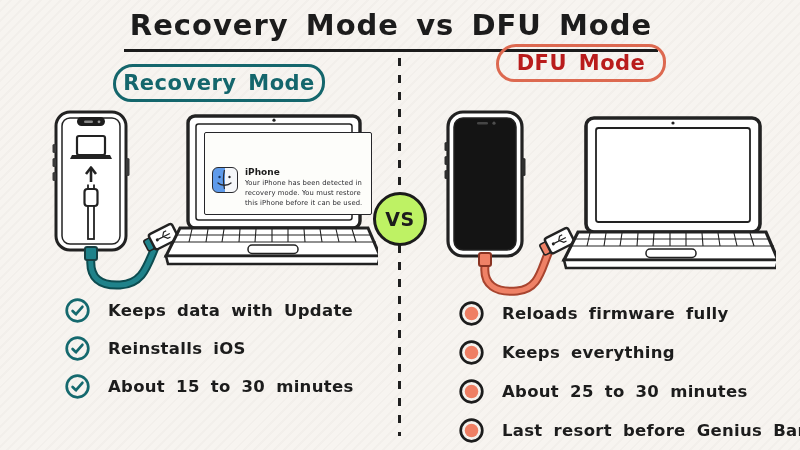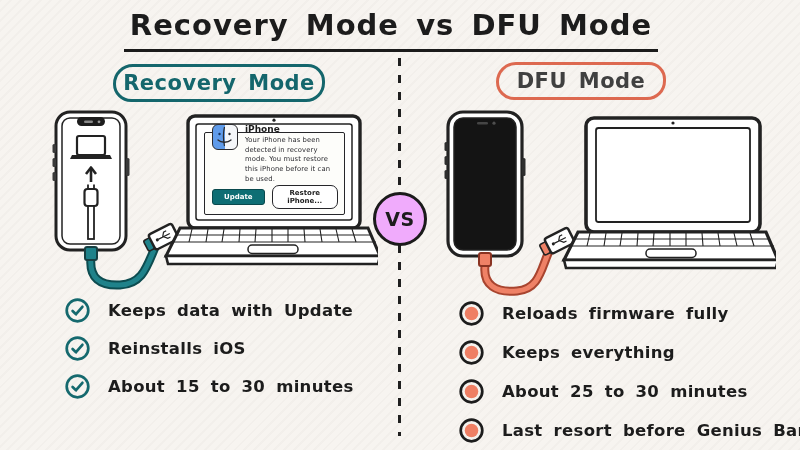--- a/index.html
+++ b/index.html
@@ -24,43 +24,43 @@
 
   
   .badge {
     position:absolute;
     display:flex; align-items:center; justify-content:center;
     height:38px; background:transparent;
     border-radius:22px 19px 21px 20px;
     font-size:21px; font-weight:700; letter-spacing:0.5px; word-spacing:4px;
   }
   .badge-left { left:113px; top:64px; width:212px; border:3px solid #14666c; color:#14666c; }
-  .badge-right { left:496px; top:62px; width:170px; border:3px solid #dd6950; color:#404040; }
+  .badge-right { left:496px; top:44px; width:170px; border:3px solid #dd6950; color:#b91c1c; }
 
   
   .divider {
     position:absolute; left:398px; top:58px; width:3px; height:378px;
     background:repeating-linear-gradient(to bottom, #1f1f1f 0 8px, transparent 8px 17px);
   }
   .vs-badge {
     position:absolute; left:373px; top:192px; width:54px; height:54px;
-    background:#f0abfc; border:3.5px solid #1b1b1b; border-radius:50%;
+    background:#bef264; border:3.5px solid #1b1b1b; border-radius:50%;
     display:flex; align-items:center; justify-content:center;
     font-size:19px; font-weight:700; letter-spacing:0.5px;
   }
 
   
   .illu { position:absolute; }
   .illu-left { left:42px; top:106px; width:336px; height:192px; }
   .illu-right { left:436px; top:106px; width:340px; height:192px; }
   .illu svg.scene { position:absolute; left:0; top:0; }
 
   
   .dialog {
-    position:absolute; left:162px; top:26px; width:141px; height:83px;
+    position:absolute; left:162px; top:26px; width:168px; height:83px;
     background:#fdfdfa; border:1.5px solid #26262a; border-radius:2px;
     padding:6px 6px 5px 7px;
     display:flex; flex-direction:column;justify-content:flex-end;
   }
   .dialog-top { display:flex; gap:7px; }
   .finder-icon {
     width:26px; height:26px; flex:0 0 26px;
     border:1.5px solid #2a2a2e; border-radius:6px;
     background:linear-gradient(90deg,#5f9bea 0,#5f9bea 50%,#f4f6f9 50%);
     background:linear-gradient(90deg,#5f9bea 50%,#f4f6f9 50%);
@@ -171,24 +171,20 @@
           <circle cx="6.5" cy="9" r="1.2" fill="#14325e"></circle>
           <circle cx="16.5" cy="9" r="1.2" fill="#2a2a2e"></circle>
           <path d="M5 15 C8 18 15 18 18 15" fill="none" stroke="#2a2a2e" stroke-width="1.3" stroke-linecap="round"></path>
         </svg>
       </div>
       <div class="dialog-texts">
         <div class="dialog-title">iPhone</div>
         <div class="dialog-body">Your iPhone has been detected in recovery mode. You must restore this iPhone before it can be used.</div>
       </div>
     </div>
-    <div class="dialog-buttons">
-      <button class="btn-update">Update</button>
-      <button class="btn-restore">Restore iPhone...</button>
-    </div>
   </div>
 </div>
 
 <div class="illu illu-right">
   <svg class="scene" width="340" height="192" viewBox="0 0 340 192">
 
     <path d="M49 160 C47 179 60 187 81 185 C104 183 105 162 114 143" fill="none" stroke="#a8442f" stroke-width="9" stroke-linecap="round"></path>
     <path d="M49 160 C47 179 60 187 81 185 C104 183 105 162 114 143" fill="none" stroke="#ef8166" stroke-width="5" stroke-linecap="round"></path>
 
     <g transform="rotate(-27 122 136)">

